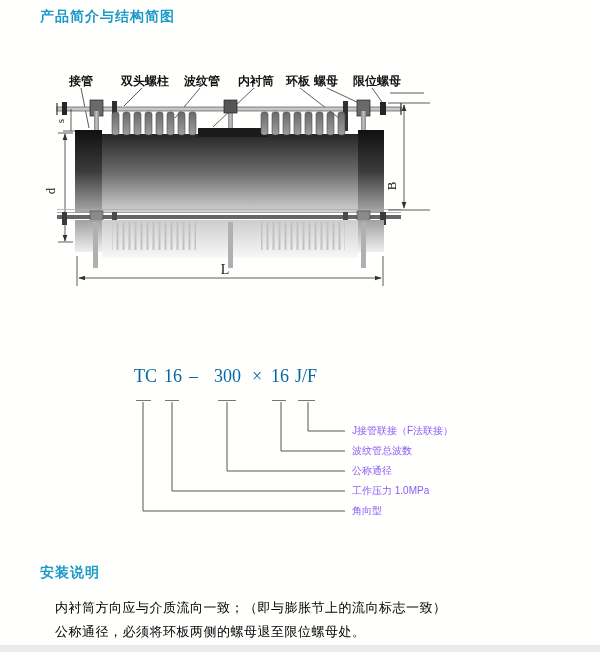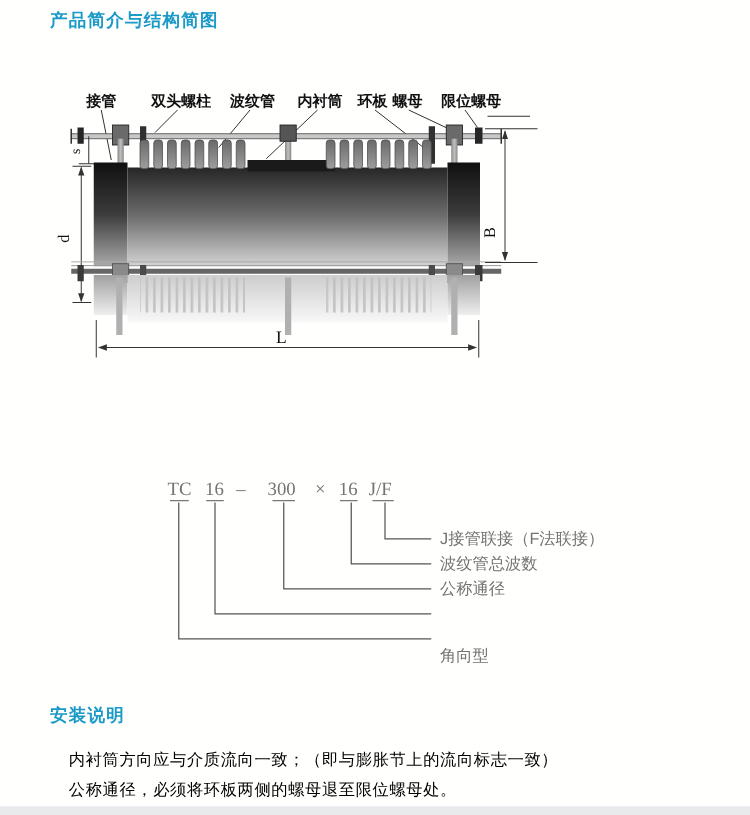--- a/index.html
+++ b/index.html
@@ -12,30 +12,30 @@
     position:absolute;left:40px;margin:0;
     font-size:14px;font-weight:bold;color:#1b9ac8;letter-spacing:1px;
   }
   #h-intro{top:8px;}
   #h-code{top:346px;}
   #h-install{top:564px;}
 
   .diagram-wrap{position:absolute;left:25px;top:60px;width:470px;height:255px;}
 
   .code-token{
-    position:absolute;top:384px;
+    position:absolute;top:366px;
     font-family:"Liberation Serif","DejaVu Serif",serif;
-    font-size:15px;color:#737373;white-space:nowrap;
+    font-size:18px;color:#0369a1;white-space:nowrap;
   }
   .token-underline{position:absolute;top:400px;height:1px;background:#777;}
 
   .callout-svg{position:absolute;left:130px;top:395px;}
   .callout-label{
     position:absolute;left:352px;height:16px;line-height:16px;
-    font-size:13px;color:#737373;white-space:nowrap;
+    font-size:10px;color:#8b5cf6;white-space:nowrap;
   }
 
   .install-line{
     position:absolute;left:55px;margin:0;
     font-size:13px;color:#000000;white-space:nowrap;letter-spacing:0.5px;
   }
   #install-line-0{top:599px;}
   #install-line-1{top:623px;}
 
   .footer-strip{
@@ -230,21 +230,22 @@
       <polyline points="42,7 42,96 215,96"></polyline>
       <polyline points="97,7 97,76 215,76"></polyline>
       <polyline points="151,7 151,56 215,56"></polyline>
       <polyline points="178,7 178,36 215,36"></polyline>
     </g>
   </svg>
 
   <div class="callout-label" style="top:423px;">J接管联接（F法联接）</div>
   <div class="callout-label" style="top:443px;">波纹管总波数</div>
   <div class="callout-label" style="top:463px;">公称通径</div>
-  <div class="callout-label" style="top:517px;">角向型</div>
+  <div class="callout-label" style="top:483px;">工作压力 1.0MPa</div>
+  <div class="callout-label" style="top:503px;">角向型</div>
 
   <h2 class="h-title" id="h-install">安装说明</h2>
 
   <p class="install-line" id="install-line-0">内衬筒方向应与介质流向一致；（即与膨胀节上的流向标志一致）</p>
   <p class="install-line" id="install-line-1">公称通径，必须将环板两侧的螺母退至限位螺母处。</p>
 
   <div class="footer-strip"></div>
 </div>
 
 </body></html>

